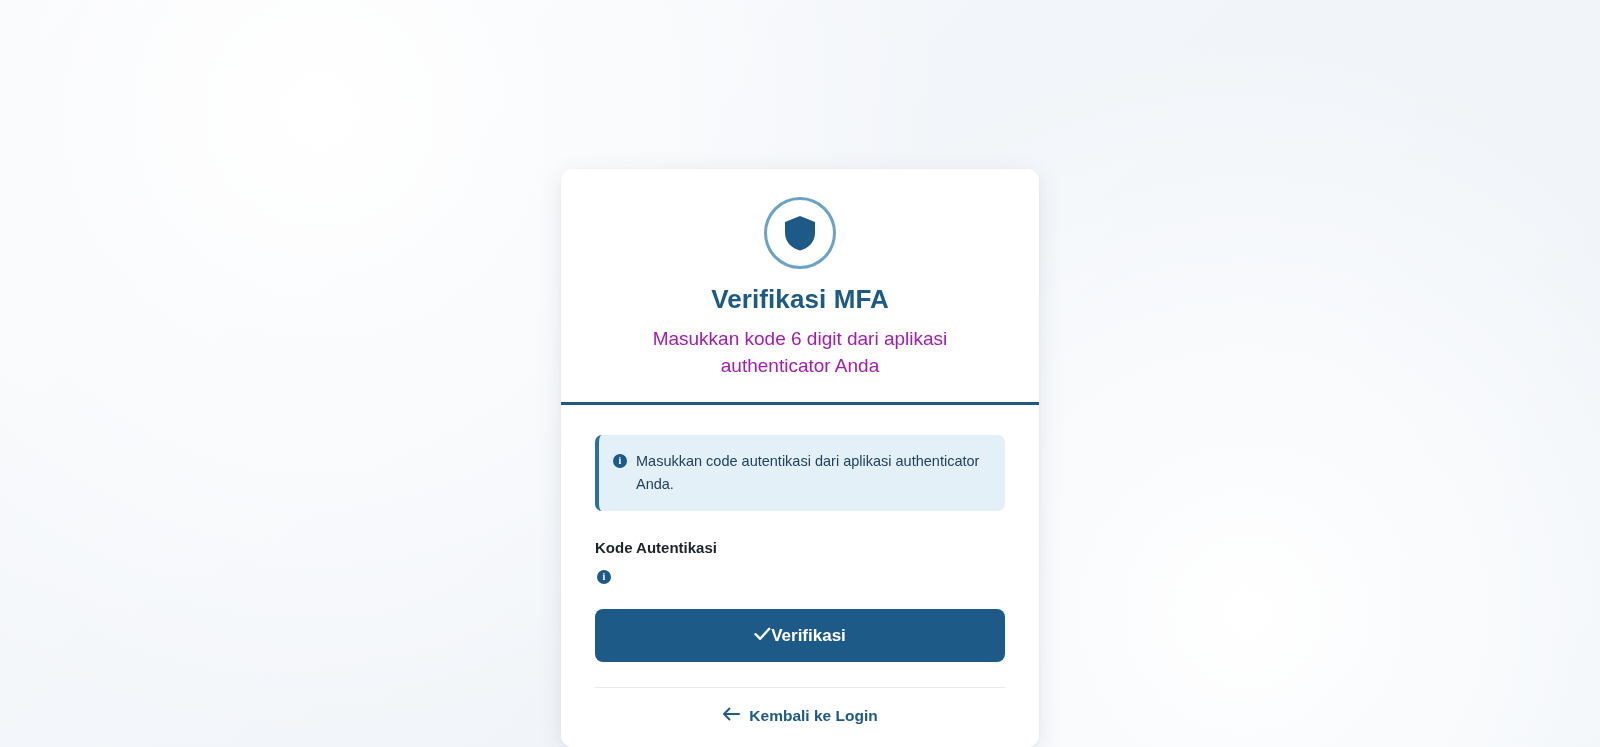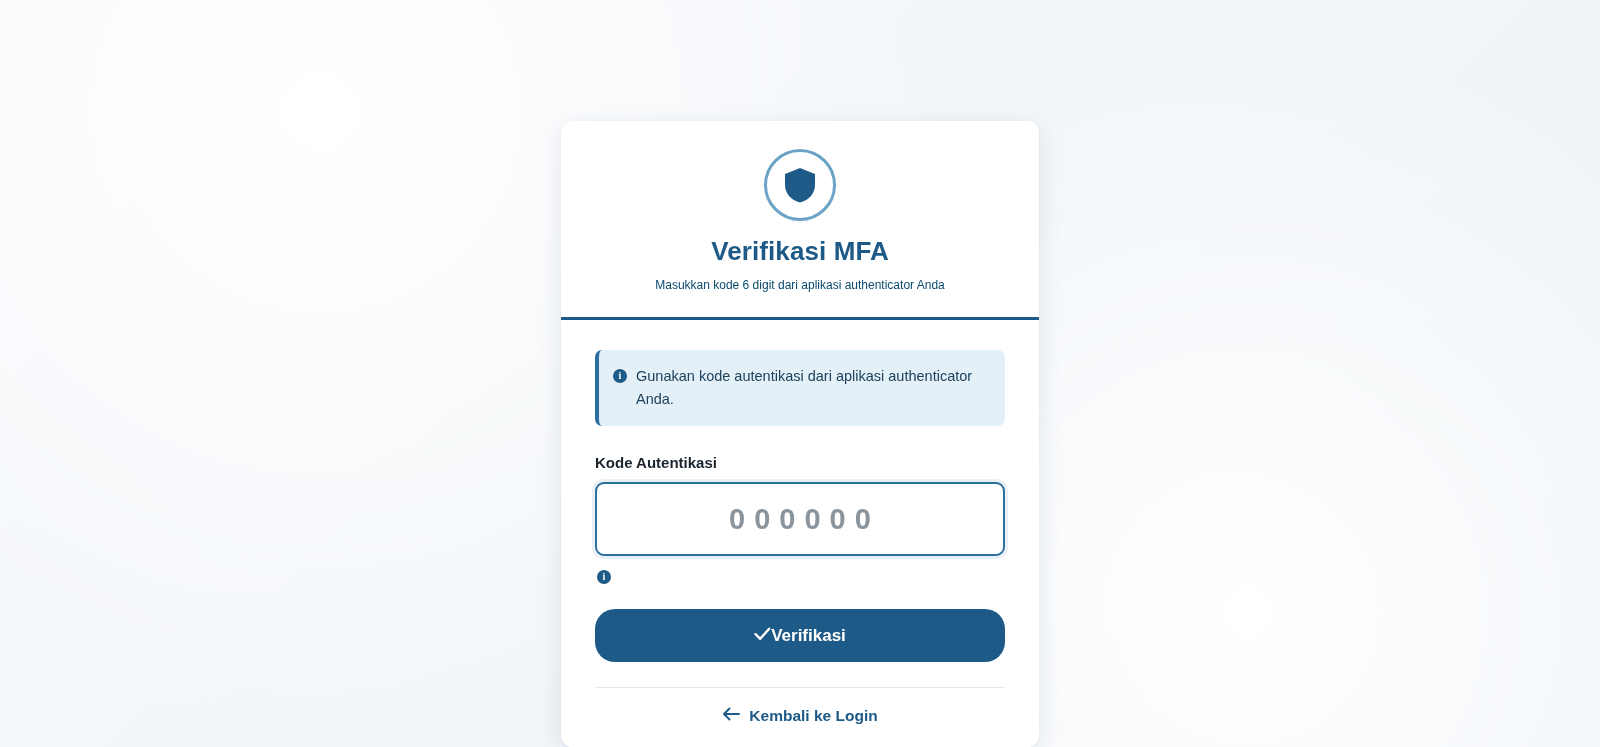--- a/index.html
+++ b/index.html
@@ -64,23 +64,23 @@
 
   .card-title {
     font-size: 26px;
     line-height: 1.15;
     font-weight: bold;
     color: #1d5a87;
     margin: 0 0 10px 0;
     letter-spacing: 0.1px;
   }
   .card-subtitle {
-    font-size: 12px;
+    font-size: 19px;
     line-height: 1.45;
-    color: #0c4a6e;
+    color: #a21caf;
     margin: 0 auto;
     max-width: 380px;
     font-weight: normal;
   }
 
   
   .card-body {
     padding: 30px 34px 0 34px;
     background: #ffffff;
     flex: 1;
@@ -159,21 +159,21 @@
   }
 
   .btn-primary {
     display: flex;
     align-items: center;
     justify-content: center;
     width: 100%;
     margin-top: 25px;
     height: 53px;
     border: none;
-    border-radius: 20px;
+    border-radius: 8px;
     background: #1d5a87;
     color: #ffffff;
     font-family: "Liberation Sans", sans-serif;
     font-size: 17px;
     font-weight: bold;
     cursor: pointer;
   }
   .check-icon { display: block; }
 
   .divider {
@@ -213,26 +213,25 @@
 
       <h1 class="card-title">Verifikasi MFA</h1>
 
       <p class="card-subtitle">Masukkan kode 6 digit dari aplikasi authenticator Anda</p>
     </div>
 
     <div class="card-body">
 
       <div class="alert-info">
         <span class="info-glyph">i</span>
-        <span class="alert-text">Gunakan kode autentikasi dari aplikasi authenticator Anda.</span>
+        <span class="alert-text">Masukkan code autentikasi dari aplikasi authenticator Anda.</span>
       </div>
 
       <label class="field-label" for="code">Kode Autentikasi</label>
 
-      <input id="code" class="code-input" type="text" inputmode="numeric" maxlength="6" placeholder="000000" style="">
 
       <div class="help-row">
         <span class="info-glyph">i</span>
       </div>
 
       <button class="btn-primary" type="button">
         <span class="check-icon">
           <svg width="17" height="14" viewBox="0 0 17 14" aria-hidden="true">
             <path d="M1.5 7.2 L6.2 11.8 L15.2 1.8" fill="none" stroke="#ffffff" stroke-width="2.4" stroke-linecap="round" stroke-linejoin="round"></path>
           </svg>

